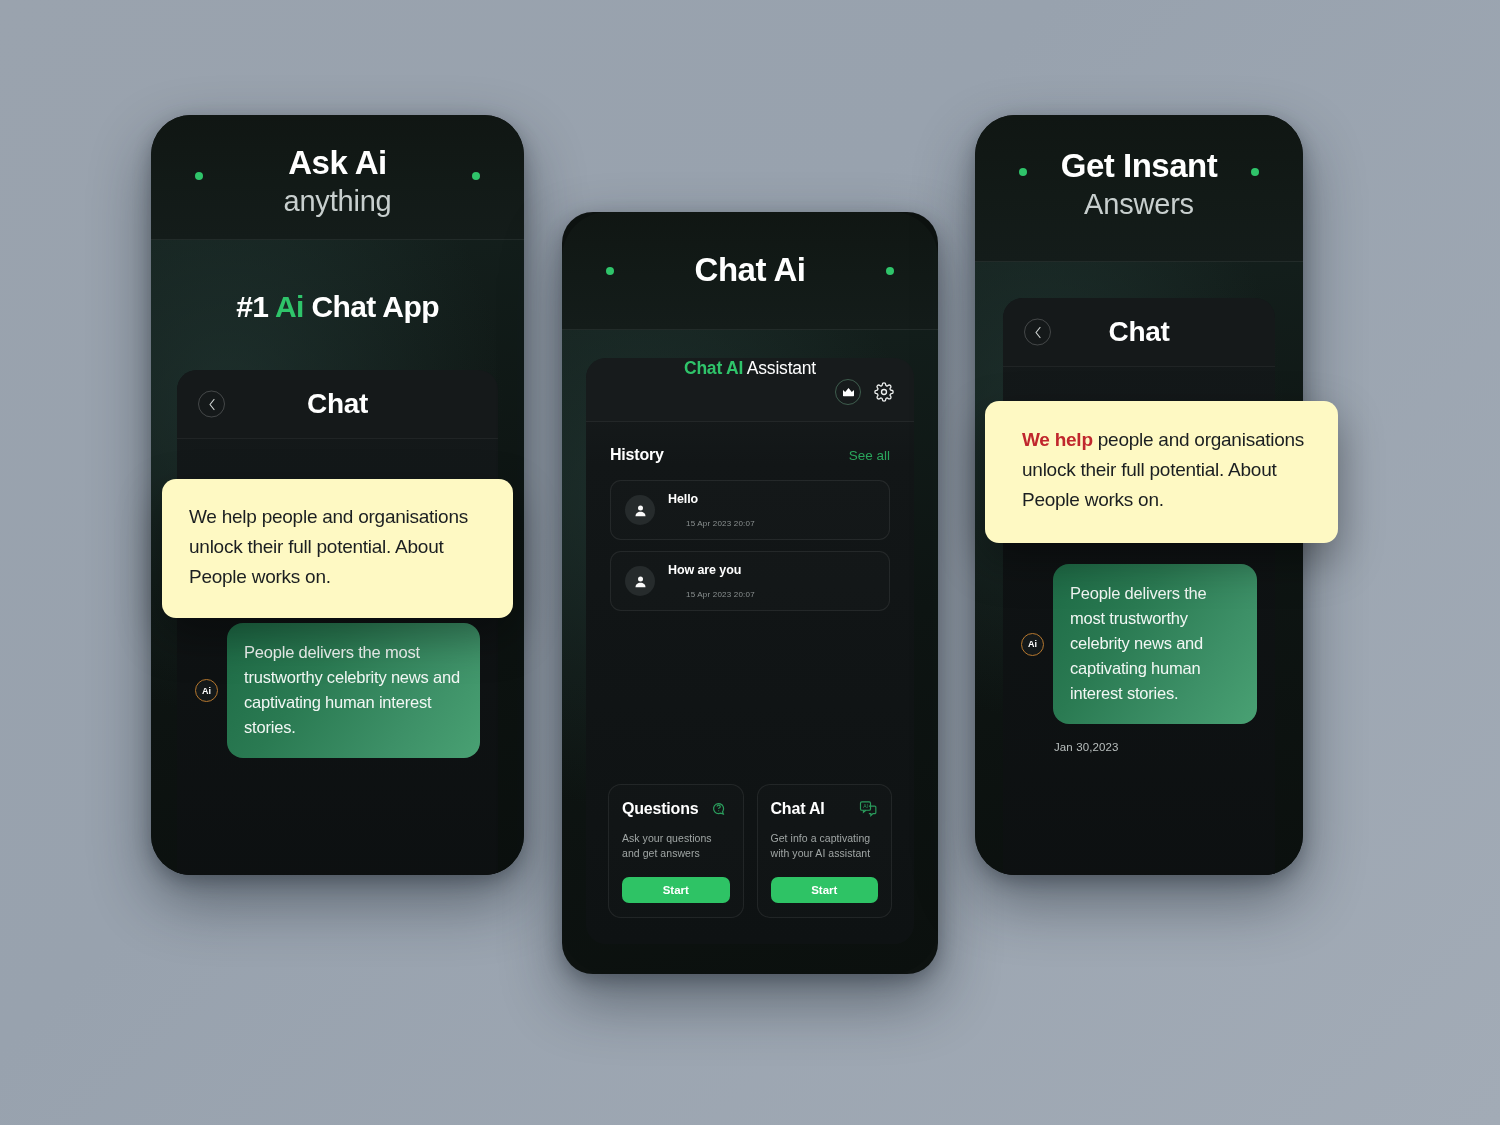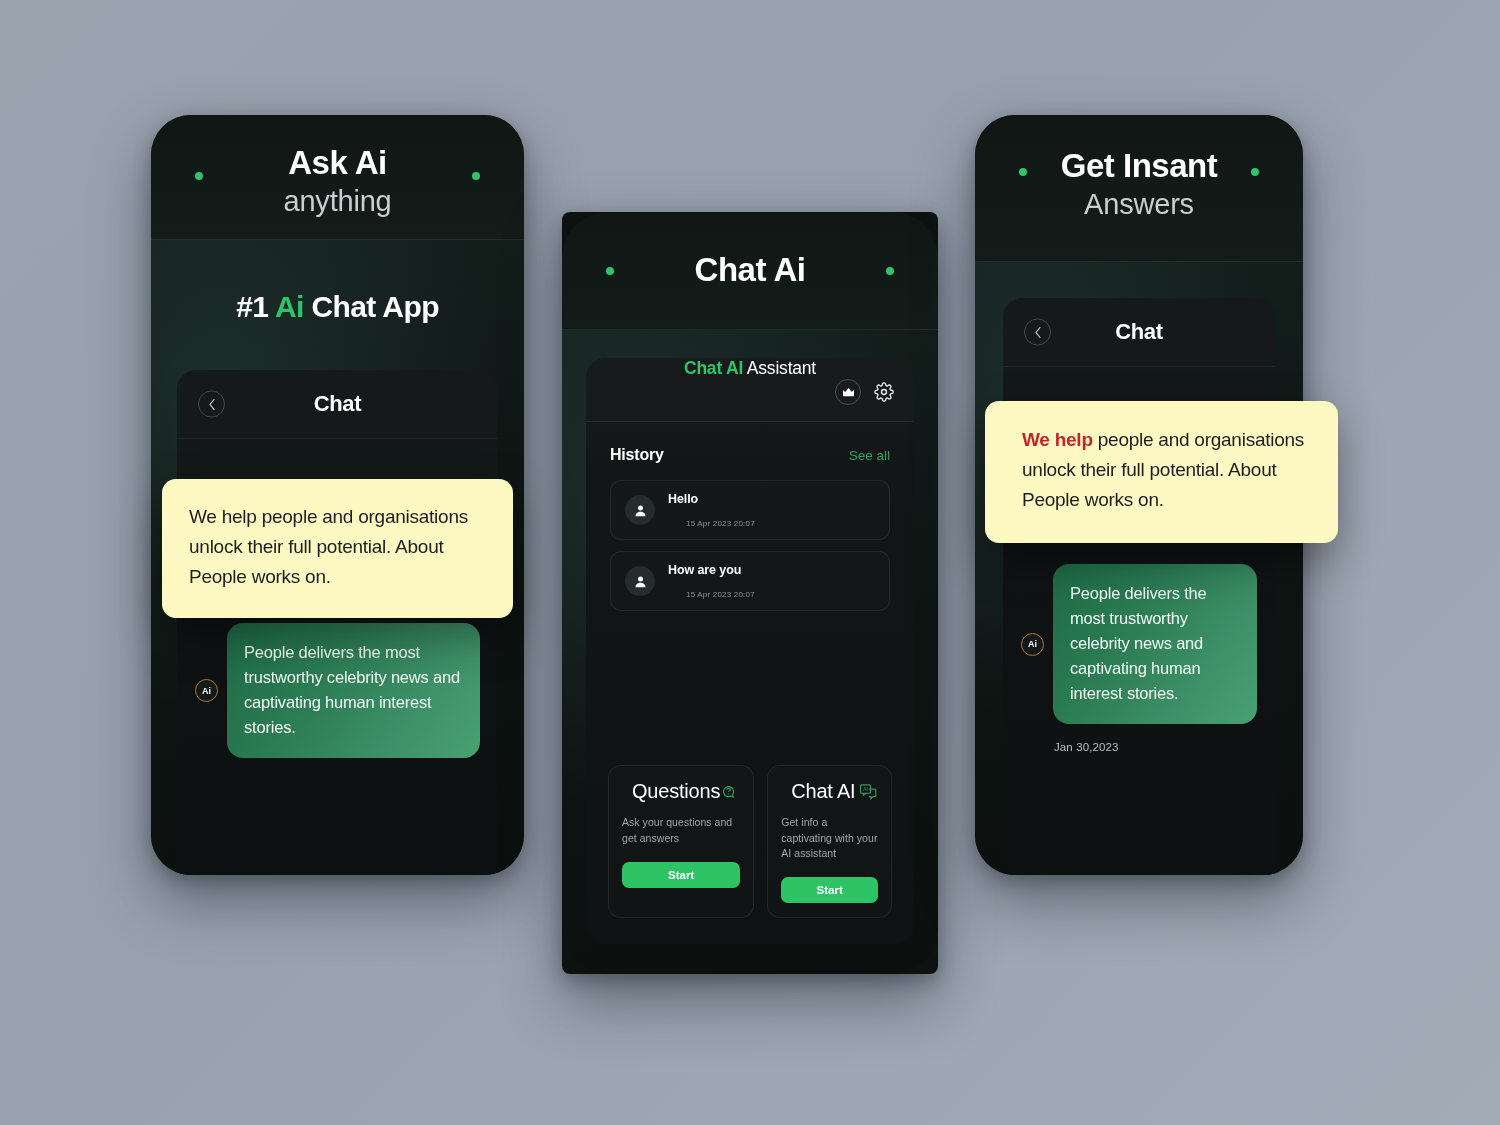--- a/index.html
+++ b/index.html
@@ -30,21 +30,21 @@
     position: absolute;
     inset: 0;
     overflow: hidden;
     border-radius: 16px;
   }
 
   
   #phone-1 { left: 151px; top: 115px; width: 373px; height: 760px; }
   
   #phone-2 { left: 562px; top: 212px; width: 376px; height: 762px;
-             border-radius: 8px; padding-left: 44px; }
+             border-radius: 31px; padding-left: 44px; }
   #phone-2 .phone-screen { border-radius: 46px; }
   
   #phone-3 { left: 975px; top: 115px; width: 328px; height: 760px; }
 
   
   .hero {
     position: relative;
     width: 100%;
     background: linear-gradient(180deg, #101613 0%, #121a17 55%, #141c1a 100%);
     text-align: center;
@@ -137,21 +137,21 @@
     border-radius: 50%;
     border: 1px solid rgba(255,255,255,.2);
     display: flex;
     align-items: center;
     justify-content: center;
     color: #cfd4d3;
     font-size: 12px;
     line-height: 1;
   }
   .chat-title {
-    font-size: 22px;
+    font-size: 28px;
     font-weight: 700;
     color: #ffffff;
     letter-spacing: -0.3px;
   }
 
   .chat-body {
     position: relative;
     padding: 0 18px;
     height: calc(100% - 69px);
     background: linear-gradient(180deg, #0f1314 0%, #0c0f10 100%);
@@ -328,25 +328,24 @@
     padding: 14px 13px 14px 13px;
     background: rgba(255,255,255,.012);
     display: flex;
     flex-direction: column;
   }
   .feature-head {
     display: flex;
     align-items: center;
   }
   .feature-title {
-    font-size: 20px;
-    font-weight: 400;
+    font-size: 16px;
+    font-weight: 700;
     color: #ffffff;
     letter-spacing: -0.2px;
-    margin-left: 10px;
   }
   .feature-icon {
     margin-left: auto;
     width: 20px; height: 20px;
     color: #2a9c5c;
     display: flex;
   }
   .feature-desc {
     margin-top: 12px;
     font-size: 10.5px;

